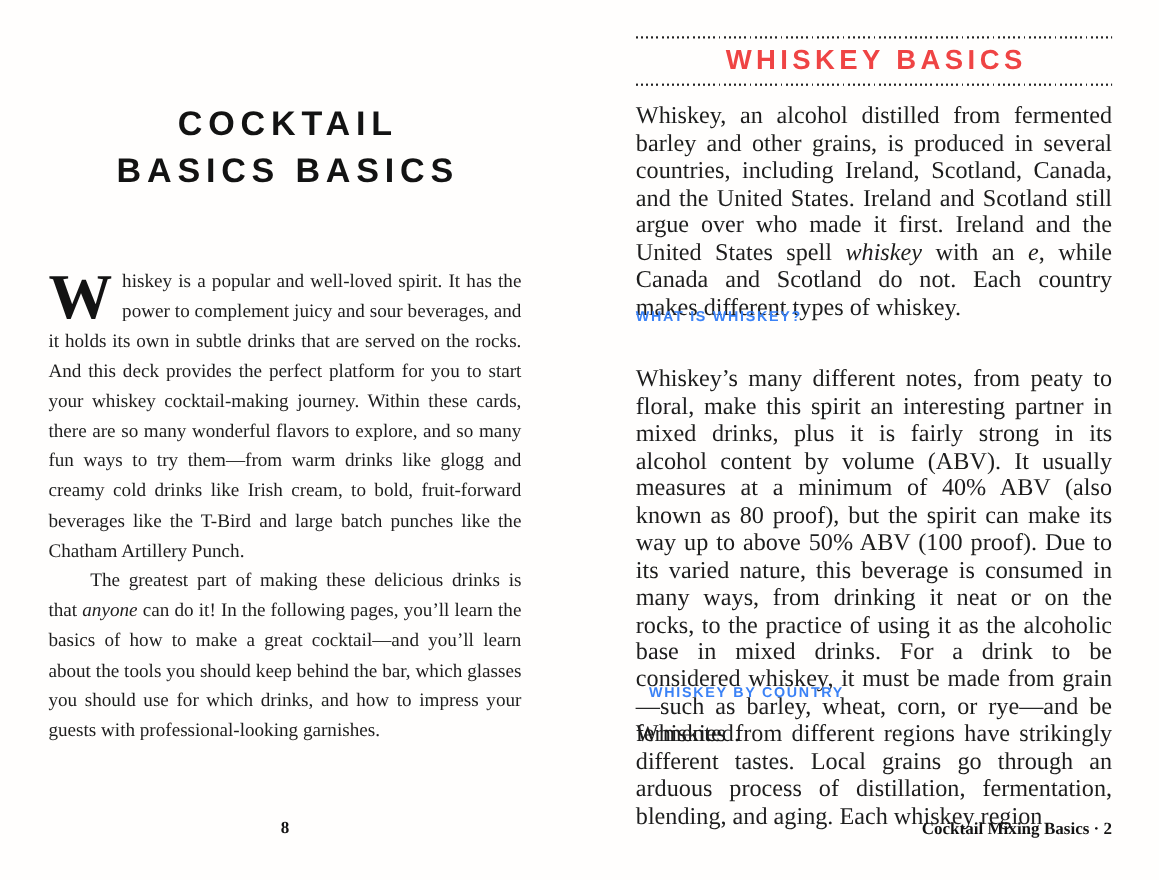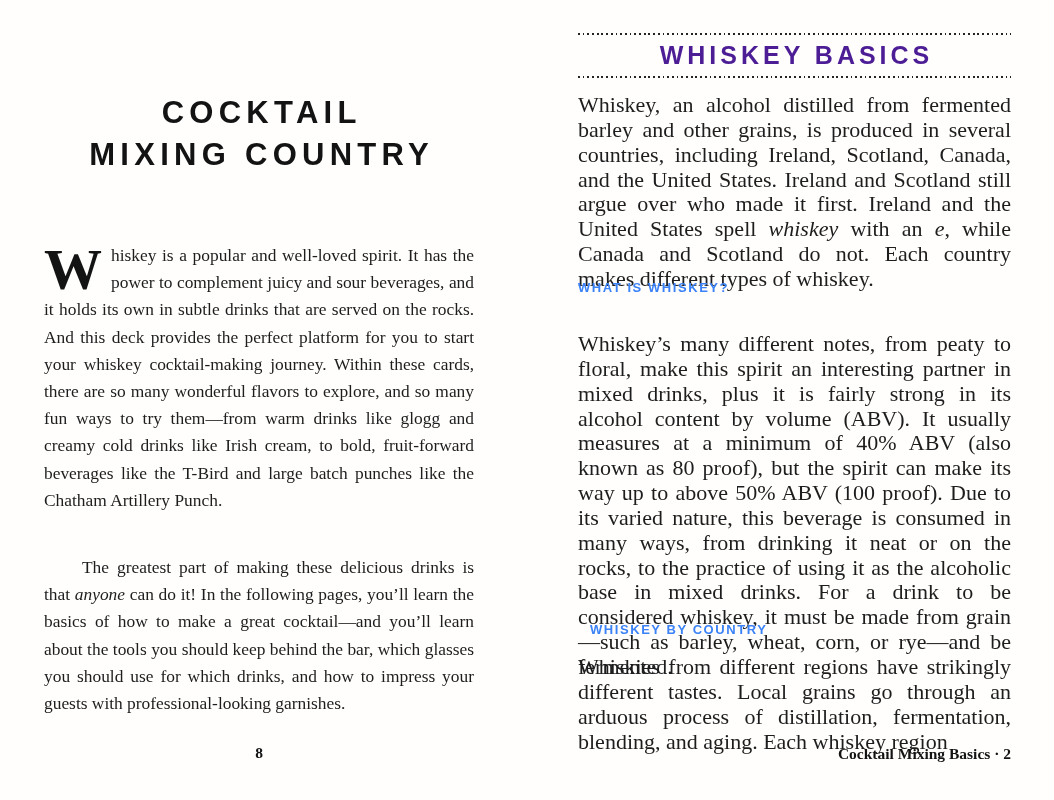--- a/index.html
+++ b/index.html
@@ -35,21 +35,21 @@
     text-align: justify;
   }
   .dropcap {
     float: left;
     font-size: 58px;
     line-height: 50px;
     padding: 3px 9px 0 0;
     font-weight: 700;
     color: #131313;
   }
-  .indent { text-indent: 38px; margin-top: 40px; }
+  .indent { text-indent: 38px; }
   .page-num {
     position: absolute; top: 744px; left: 0; width: 100%;
     text-align: center;
     font-weight: 700;
     font-size: 15.5px;
     color: #131313;
   }
 
   
   .right-page { position: absolute; left: 578px; top: 0; width: 433px; height: 800px; }
@@ -60,21 +60,21 @@
   .rule-top { top: 33px; }
   .rule-bottom { top: 76px; }
   .r-title {
     position: absolute; top: 41px; left: 0; width: 100%;
     text-align: center;
     font-family: "Liberation Sans", "DejaVu Sans", sans-serif;
     font-weight: 700;
     font-size: 25px;
     letter-spacing: 0.16em;
     text-indent: 0.16em;
-    color: #4c1d95;
+    color: #ef4444;
     white-space: nowrap;
   }
   .r-body {
     position: absolute; left: 0; width: 433px;
     font-size: 22px;
     line-height: 24.85px;
     text-align: justify;
   }
   .intro-para { top: 93px; }
   .s-head {
@@ -100,21 +100,21 @@
 </style>
 </head>
 <body>
 
 <div class="spread">
 
   <div class="left-page">
 
     <div class="l-title">
       <div>COCKTAIL</div>
-      <div>MIXING COUNTRY</div>
+      <div>BASICS BASICS</div>
     </div>
 
     <div class="l-body">
       <p><span class="dropcap">W</span><span>hiskey is a popular and well-loved spirit. It has the power to complement juicy and sour beverages, and it holds its own in subtle drinks that are served on the rocks. And this deck provides the perfect platform for you to start your whiskey cocktail-making journey. Within these cards, there are so many wonderful flavors to explore, and so many fun ways to try them—from warm drinks like glogg and creamy cold drinks like Irish cream, to bold, fruit-forward beverages like the T-Bird and large batch punches like the Chatham Artillery Punch.</span></p>
       <p class="indent"><span>The greatest part of making these delicious drinks is that </span><em>anyone</em><span> can do it! In the following pages, you’ll learn the basics of how to make a great cocktail—and you’ll learn about the tools you should keep behind the bar, which glasses you should use for which drinks, and how to impress your guests with professional-looking garnishes.</span></p>
     </div>
 
     <div class="page-num">8</div>
   </div>
 

